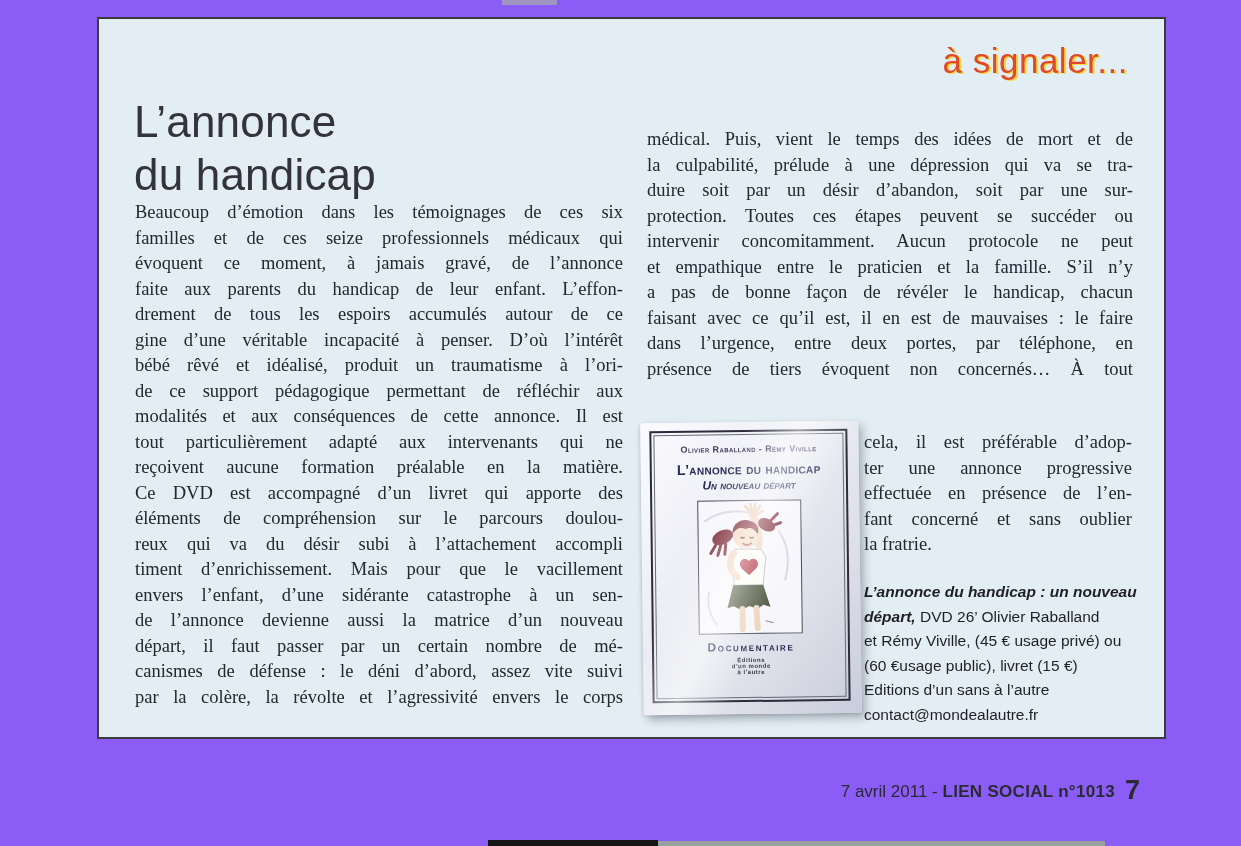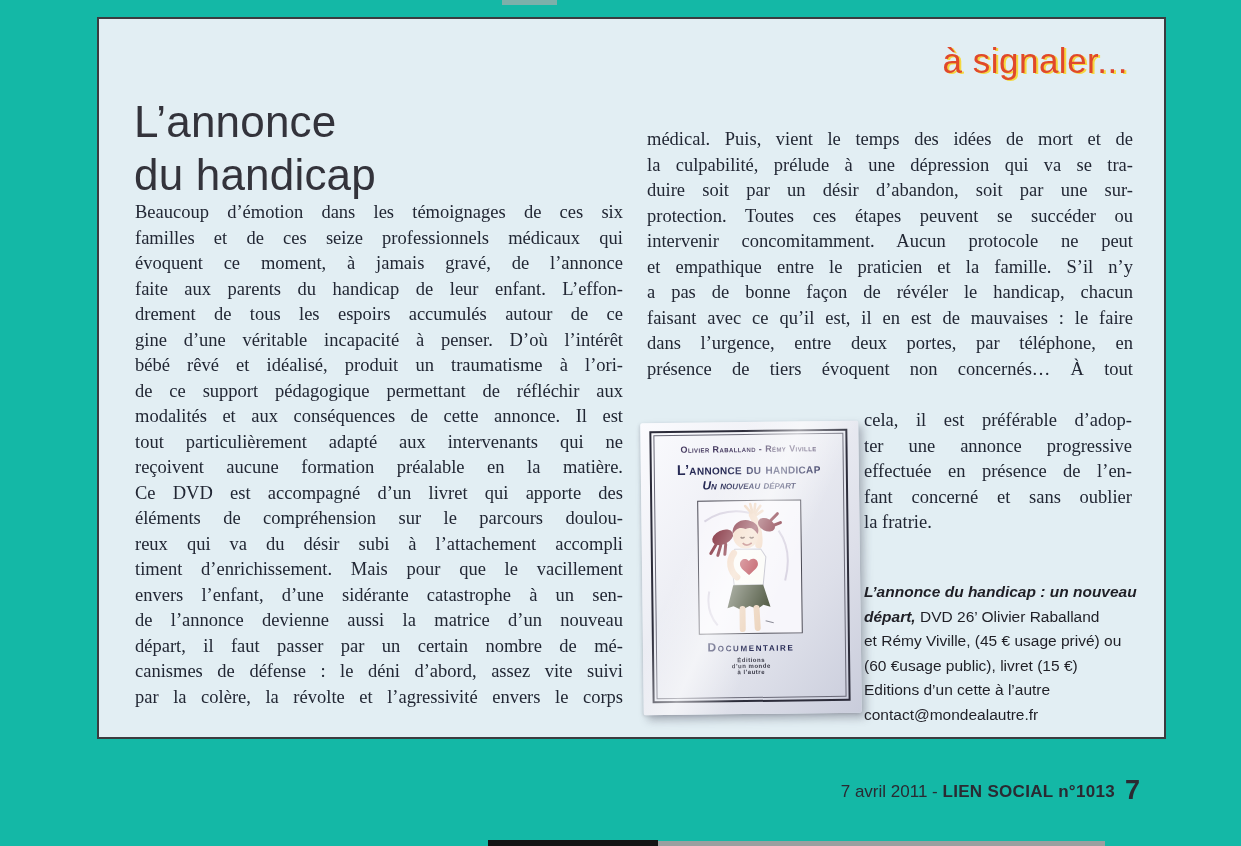--- a/index.html
+++ b/index.html
@@ -1,19 +1,19 @@
 <!DOCTYPE html>
 <html><head>
 <meta charset="utf-8">
 <style>
   html,body { margin:0; padding:0; }
   body { background:#ffffff; }
   .page {
     position:relative; width:1241px; height:846px;
-    background:#14b8a6; overflow:hidden;
+    background:#8b5cf6; overflow:hidden;
     font-family:"Liberation Sans", sans-serif;
   }
   
   .content-box {
     position:absolute; left:97px; top:17px; width:1065px; height:718px;
     background:#e2eef3; border:2px solid #3b3b3f;
   }
   
   .signal-header {
     position:absolute; top:22px; right:36px;
@@ -32,21 +32,21 @@
     position:absolute;
     font-family:"Liberation Serif","DejaVu Serif", serif;
     font-size:18.5px; color:#222734;
   }
   .textcol .line {
     height:25.5px; line-height:25.5px; overflow:hidden;
     text-align:justify; text-align-last:justify; white-space:normal;
   }
   .col-left   { left:36px;  top:181px; width:488px; }
   .col-right  { left:548px; top:108px; width:486px; }
-  .col-narrow { left:765px; top:389px; width:268px; }
+  .col-narrow { left:765px; top:411px; width:268px; }
   .col-narrow .line:last-child { text-align-last:left; }
 
   
   .dvd-wrap { position:absolute; left:543px; top:403px; width:218px; height:292px; }
   .dvd-photo {
     position:absolute; inset:0;
     background:linear-gradient(128deg,#fbfbfe 0%, #eeeff5 35%, #dddfe9 70%, #c9ccdb 100%);
     box-shadow:4px 5px 9px rgba(70,70,90,0.38), -1px 1px 3px rgba(70,70,90,0.18);
     transform:rotate(-0.7deg); border-radius:2px;
   }
@@ -220,21 +220,21 @@
           </div>
         </div>
       </div>
     </div>
 
     <div class="caption">
       <div><span class="bi">L’annonce du handicap : un nouveau</span></div>
       <div><span class="bi">départ,</span><span> DVD 26’ Olivier Raballand</span></div>
       <div>et Rémy Viville, (45 € usage privé) ou</div>
       <div>(60 €usage public), livret (15 €)</div>
-      <div>Editions d’un cette à l’autre</div>
+      <div>Editions d’un sans à l’autre</div>
       <div>contact@mondealautre.fr</div>
     </div>
 
   </div>
 
   <div class="footer">
     <span>7 avril 2011 - </span><span class="mag">LIEN SOCIAL n°1013</span><span class="pagenum">7</span>
   </div>
 
   <div class="artifact art-bot-1"></div>

